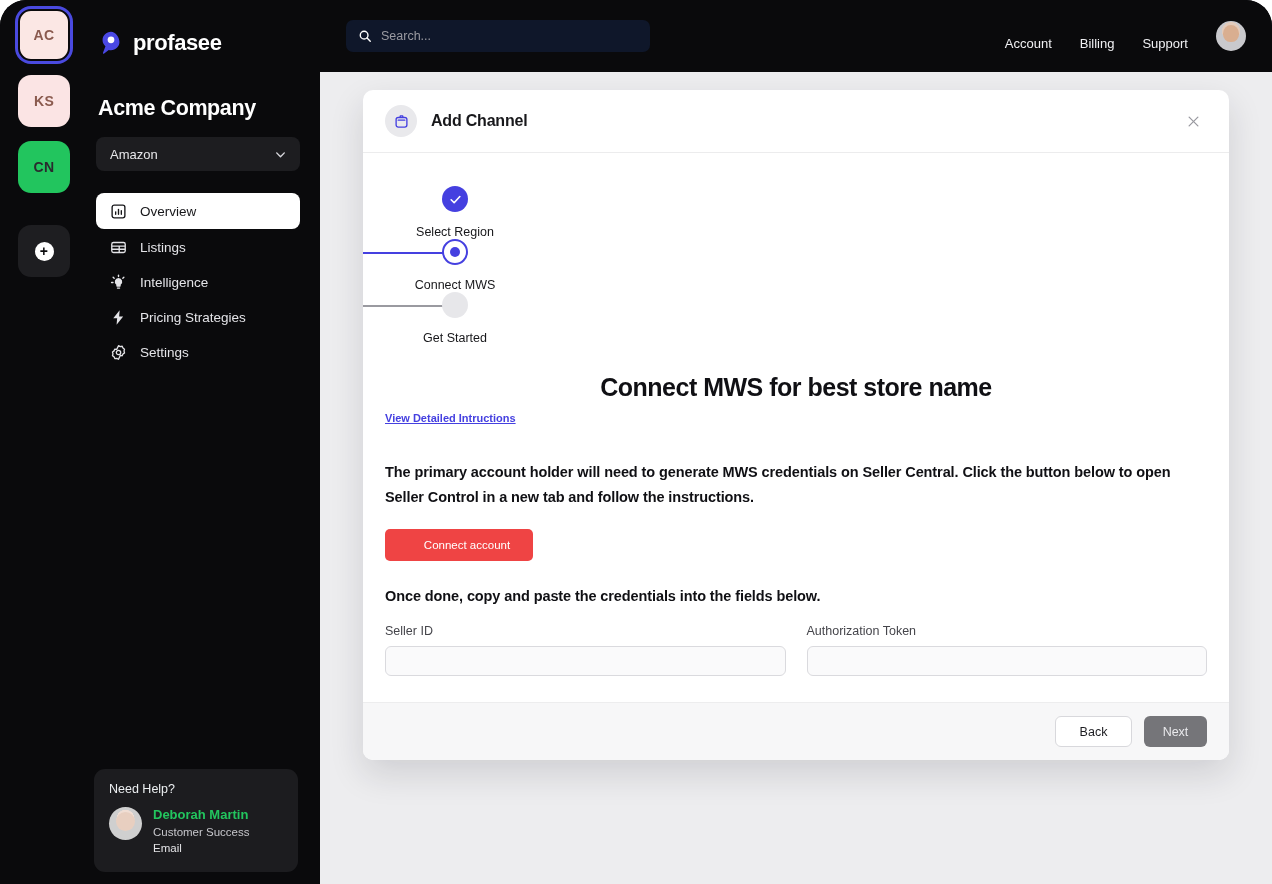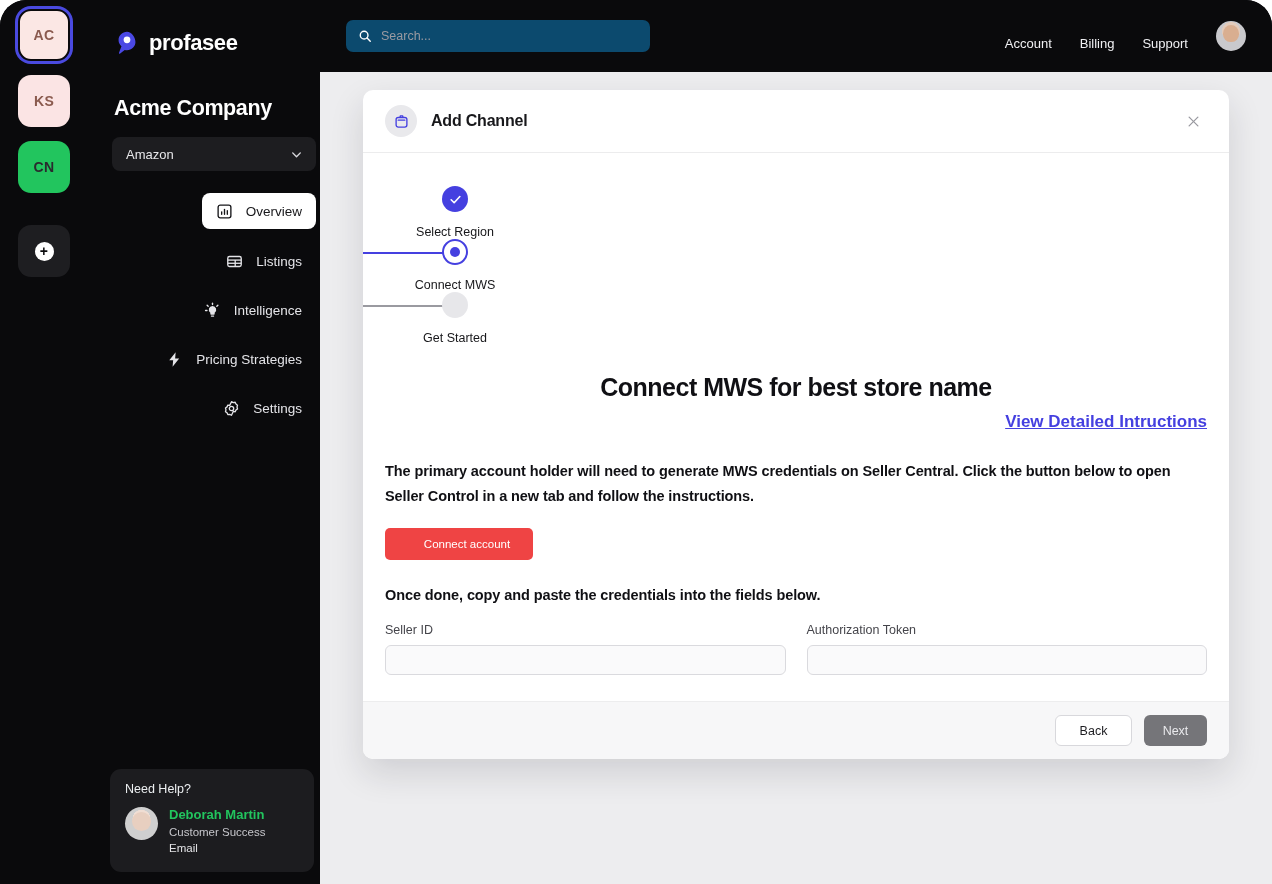--- a/index.html
+++ b/index.html
@@ -62,21 +62,21 @@
     border-radius: 50%;
     background: #ffffff;
     color: #0a0a0c;
     display: flex; align-items: center; justify-content: center;
     font-size: 14px; font-weight: bold; line-height: 1;
   }
 
   
   .sidebar {
     position: absolute;
-    left: 100px; top: 0;
+    left: 84px; top: 0;
     width: 232px;
     height: 884px;
     background: #0a0a0c;
     padding: 30px 16px 0 12px;
   }
   .brand {
     display: flex; align-items: center;
     gap: 9px;
     margin-left: 2px;
     margin-bottom: 40px;
@@ -103,21 +103,21 @@
     display: flex; align-items: center;
     justify-content: space-between;
     padding: 0 13px 0 14px;
     color: #e7e7ea;
     font-size: 13px;
     cursor: pointer;
     margin-bottom: 22px;
   }
   .chev { width: 13px; height: 13px; display: block; }
 
-  .nav { display: flex; flex-direction: column; gap: 15px; align-items: flex-end; }
+  .nav { display: flex; flex-direction: column; gap: 1px; }
   .nav-item {
     display: flex; align-items: center;
     gap: 13px;
     height: 34px;
     padding: 0 14px;
     border-radius: 8px;
     color: #e4e4e8;
     font-size: 13.5px;
     cursor: pointer;
   }
@@ -160,21 +160,21 @@
   .topbar {
     position: absolute;
     left: 320px; top: 0;
     width: 952px; height: 72px;
     background: #0a0a0c;
     display: flex; align-items: center;
   }
   .search {
     margin-left: 26px;
     width: 304px; height: 32px;
-    background: #0c4a6e;
+    background: #0f172a;
     border-radius: 7px;
     display: flex; align-items: center;
     gap: 9px;
     padding: 0 12px;
     cursor: text;
   }
   .search-ico { width: 14px; height: 14px; display: block; flex: 0 0 14px; }
   .search-ph { color: #9a9aa1; font-size: 12.5px; }
   .top-links {
     margin-left: auto;
@@ -279,27 +279,27 @@
   .h1 {
     text-align: center;
     font-size: 25px;
     font-weight: bold;
     color: #101014;
     letter-spacing: -.5px;
     margin-bottom: 10px;
   }
   .sub-link {
     display: block;
-    text-align: right;
-    font-size: 17px;
+    text-align: left;
+    font-size: 11px;
     font-weight: bold;
     color: #4540e0;
     text-decoration: underline;
     cursor: pointer;
-    margin-bottom: 27px;
+    margin-bottom: 36px;
   }
   .para {
     font-size: 14.5px;
     font-weight: bold;
     line-height: 1.73;
     color: #101014;
     letter-spacing: -.1px;
     margin-bottom: 19px;
   }
   .connect-btn {

